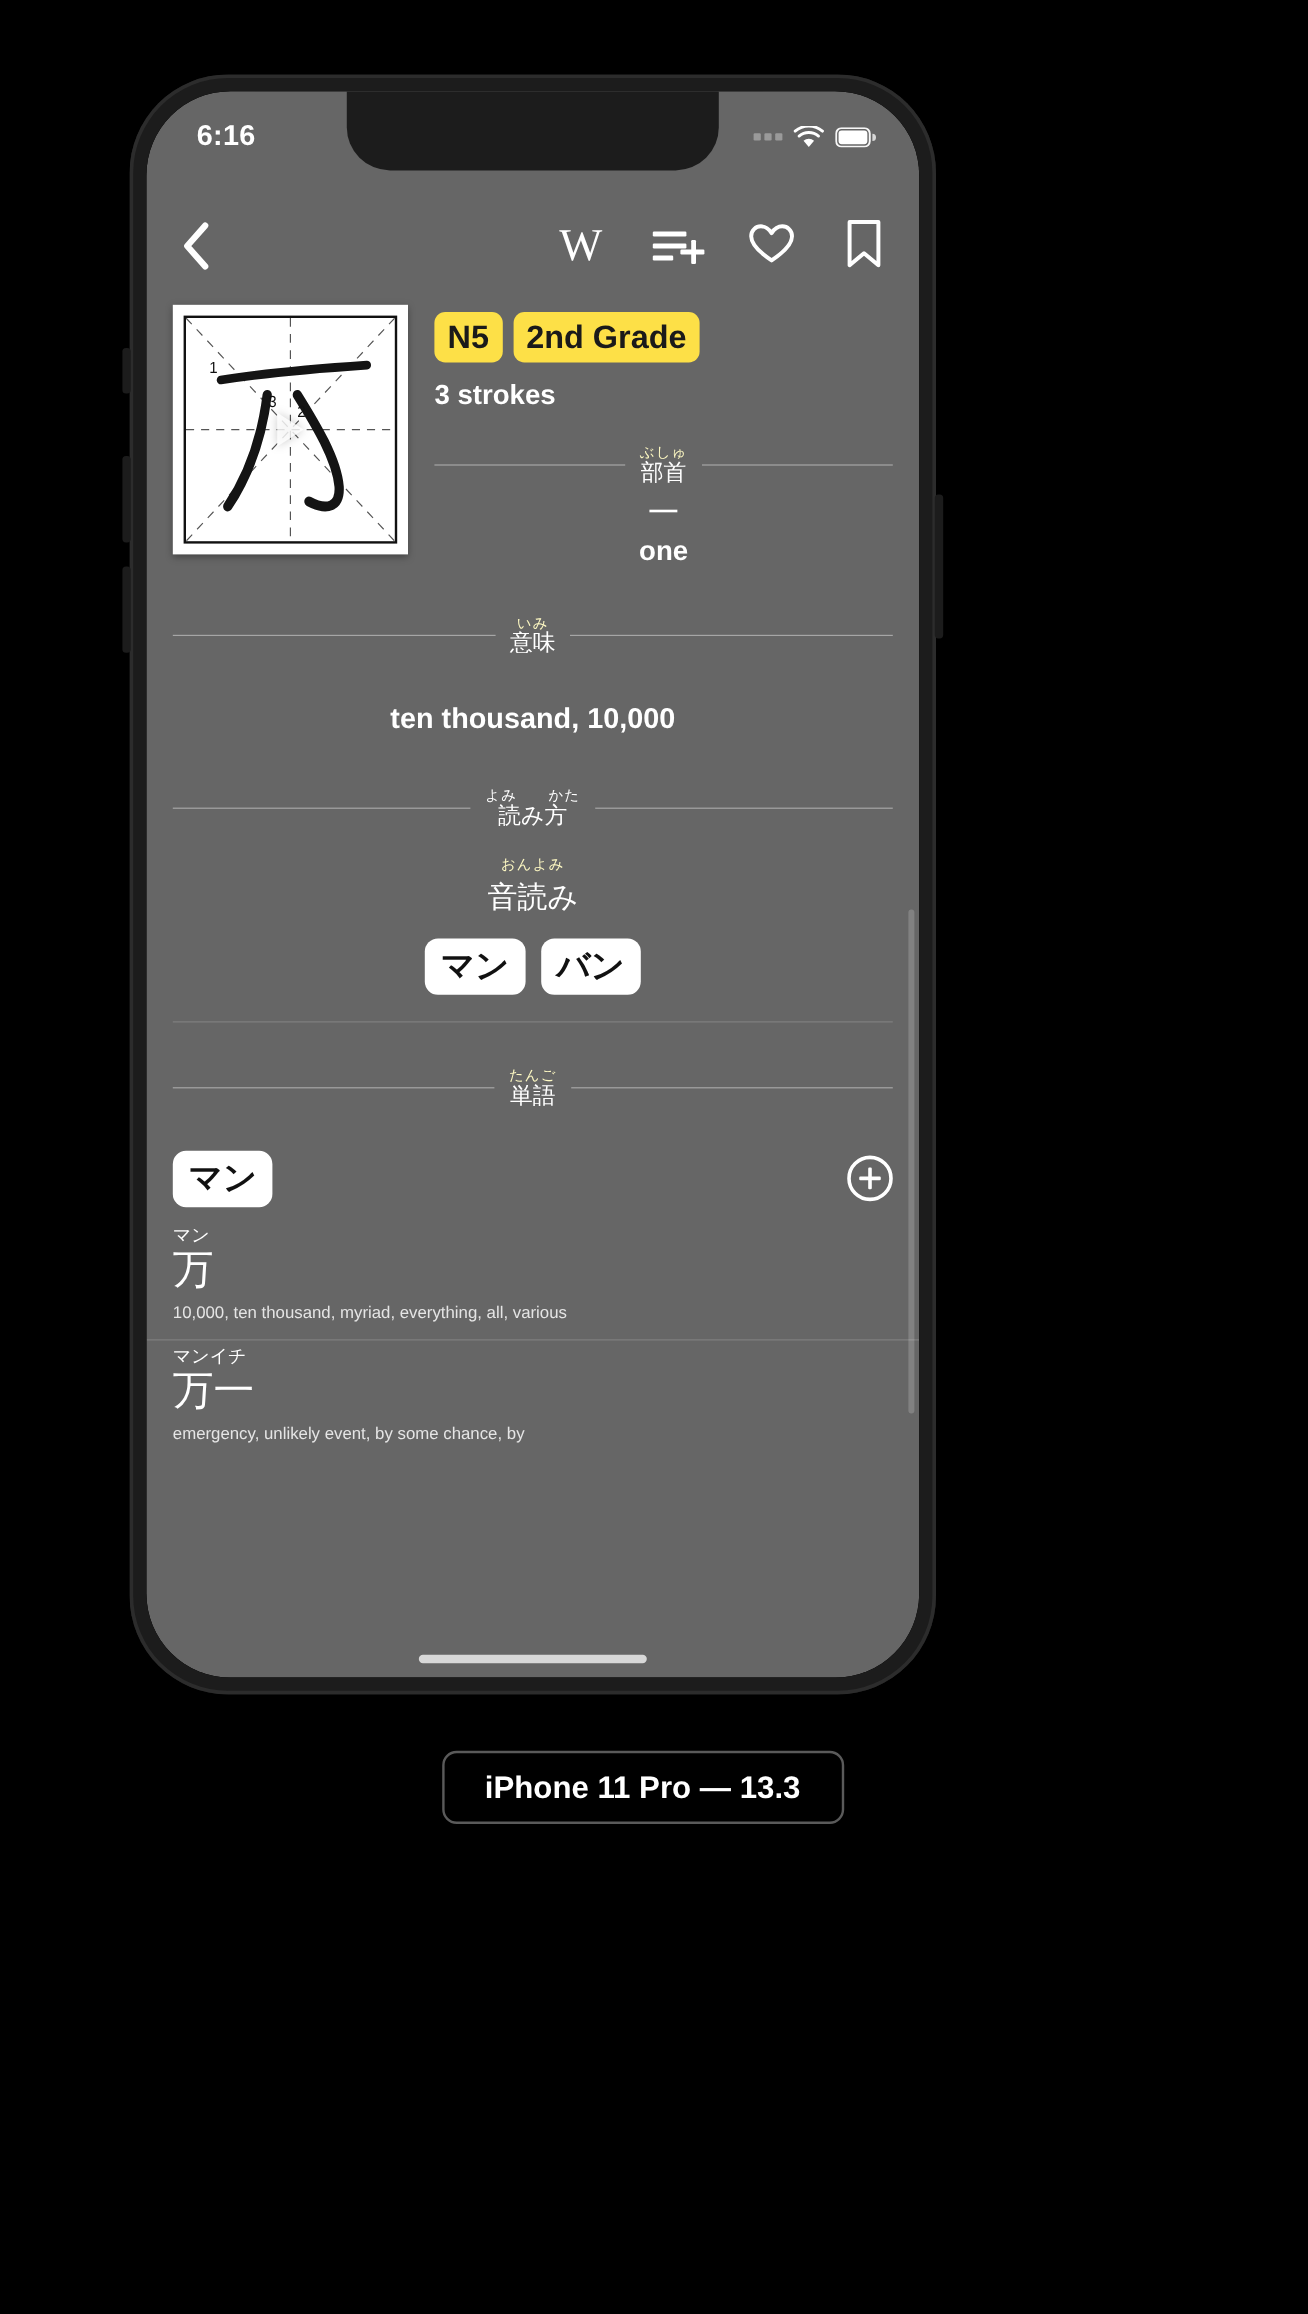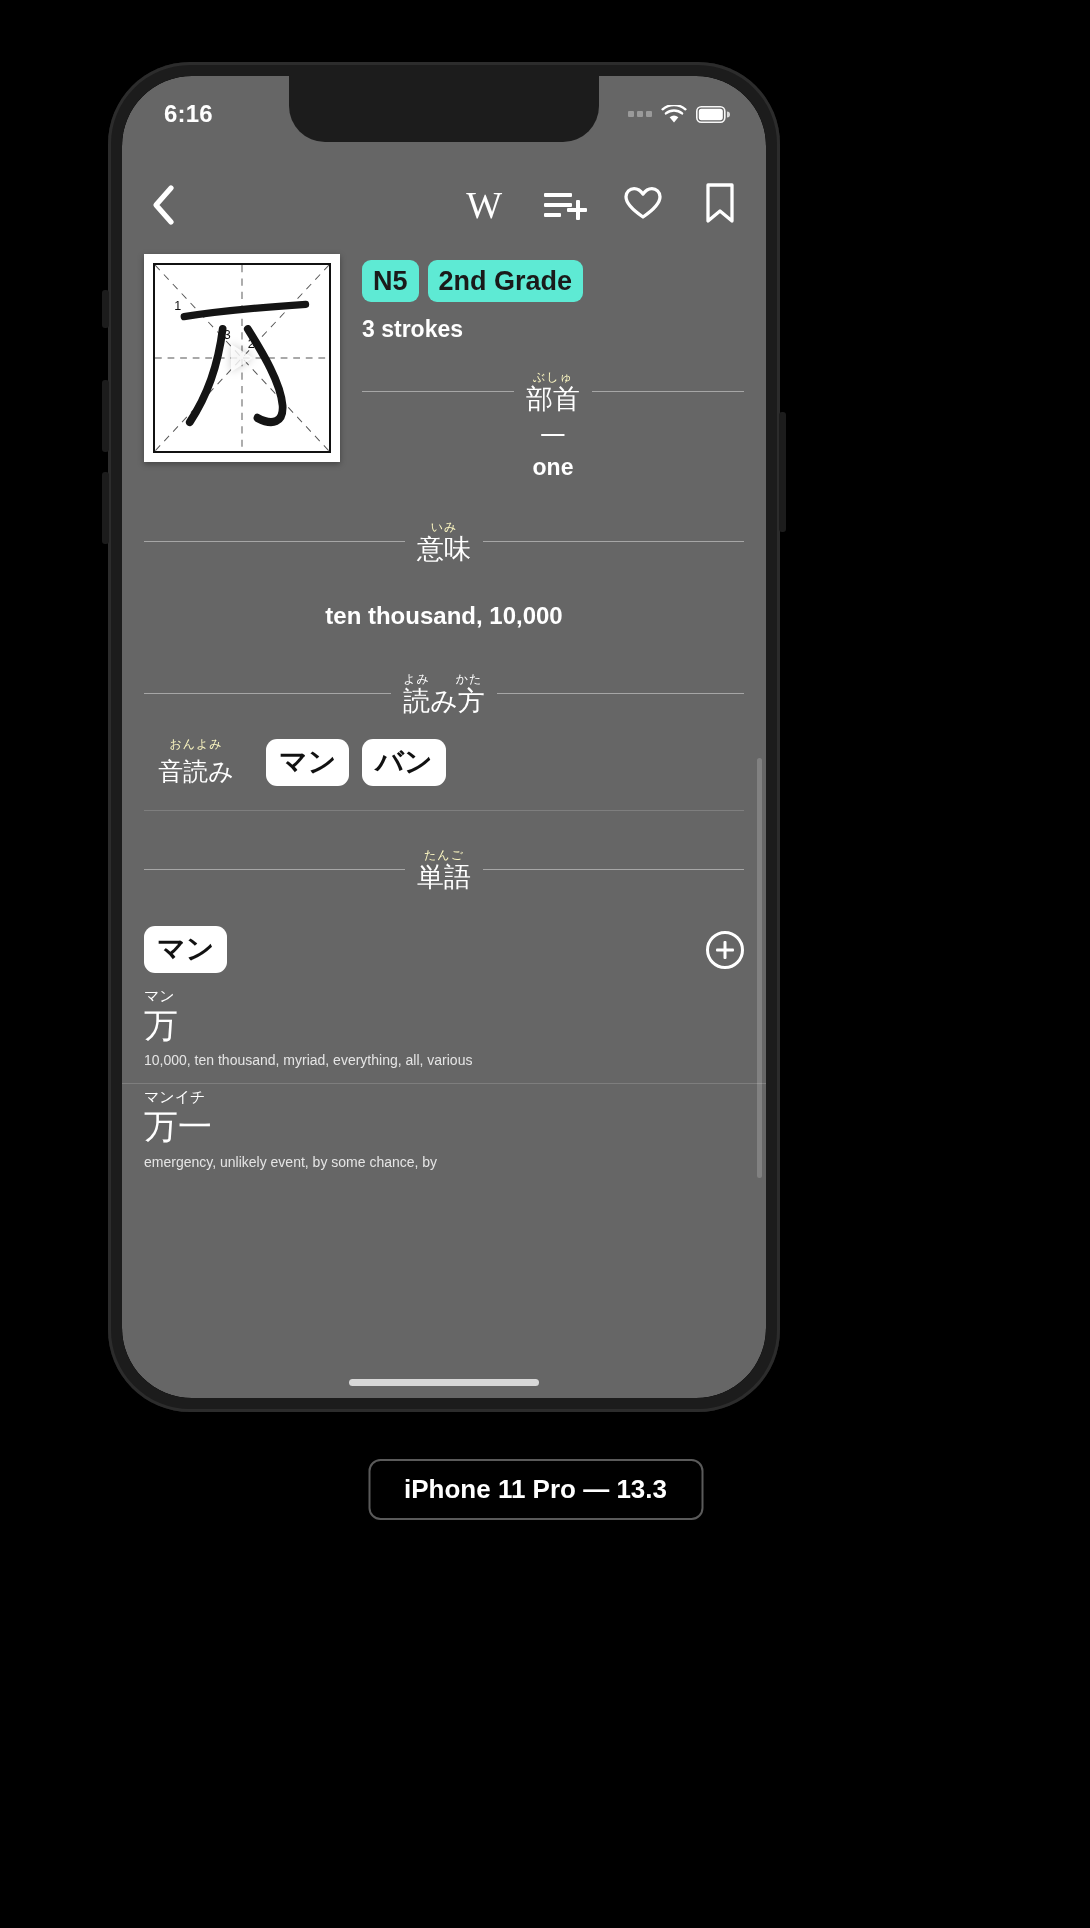--- a/index.html
+++ b/index.html
@@ -115,38 +115,38 @@
     filter: drop-shadow(0 0 4px rgba(0,0,0,.25));
   }
   .play-wrap {
     position: absolute; left: 50%; top: 50%; transform: translate(-50%,-50%);
     width: 54px; height: 54px; display: flex; align-items: center; justify-content: center;
   }
 
   .top-info { flex: 1; padding-top: 6px; }
   .badges { display: flex; gap: 9px; align-items: center; }
   .badge {
-    background: #5eead4; color: #1a1a1a;
+    background: #fde047; color: #1a1a1a;
     border-radius: 9px;
     padding: 7px 11px;
     font-size: 27px; font-weight: 700; line-height: 1.05;
     white-space: nowrap;
   }
   .strokes { color: #fff; font-size: 23px; font-weight: 700; margin-top: 14px; }
 
   
   .sect-head {
     display: flex; align-items: center; gap: 12px;
     padding: 0 0 0 0;
   }
   .sect-head .rule { flex: 1; height: 1px; background: rgba(255,255,255,.42); }
   .sect-title { color: #fff; text-align: center; line-height: 1; }
   .furi { font-size: 12px; letter-spacing: 1px; display: block; margin-bottom: 2px; color: #fef9c3; }
   .furi-pair { display: flex; justify-content: flex-start; gap: 26px; font-size: 12px; letter-spacing: 1px; margin-bottom: 2px; }
-  .jp { font-size: 27px; font-weight: 400; display: block;
+  .jp { font-size: 19px; font-weight: 400; display: block;
         font-family: "DejaVu Sans", "Liberation Sans", sans-serif; }
 
   .radical-head { margin-top: 28px; padding-right: 0; }
   .radical-body { text-align: center; color: #fff; margin-top: 10px; }
   .radical-char { font-size: 26px; font-family: "DejaVu Sans", sans-serif; line-height: 1.1; }
   .radical-mean { font-size: 23px; font-weight: 700; margin-top: 3px; }
 
   
   .block { padding: 0 22px; }
   .imi-head { margin-top: 40px; }
@@ -155,20 +155,21 @@
     margin-top: 38px; padding: 0 18px; line-height: 1.3;
   }
 
   .yomi-head { margin-top: 42px; }
 
   
   .reading-row {
     display: flex; align-items: center; gap: 18px;
     padding: 22px 0 22px 0;
     border-bottom: 1px solid rgba(255,255,255,.16);
+    flex-direction: column;
   }
   .reading-label { color: #fff; text-align: center; width: 104px; flex: 0 0 auto; }
   .reading-label .furi { font-size: 12px; }
   .reading-label .jp { font-size: 25px; }
   .pill-row { display: flex; gap: 13px; flex-wrap: wrap; }
   .pill {
     background: #fff; color: #111;
     border-radius: 11px;
     padding: 8px 13px;
     font-size: 28px; font-weight: 700; line-height: 1.1;

